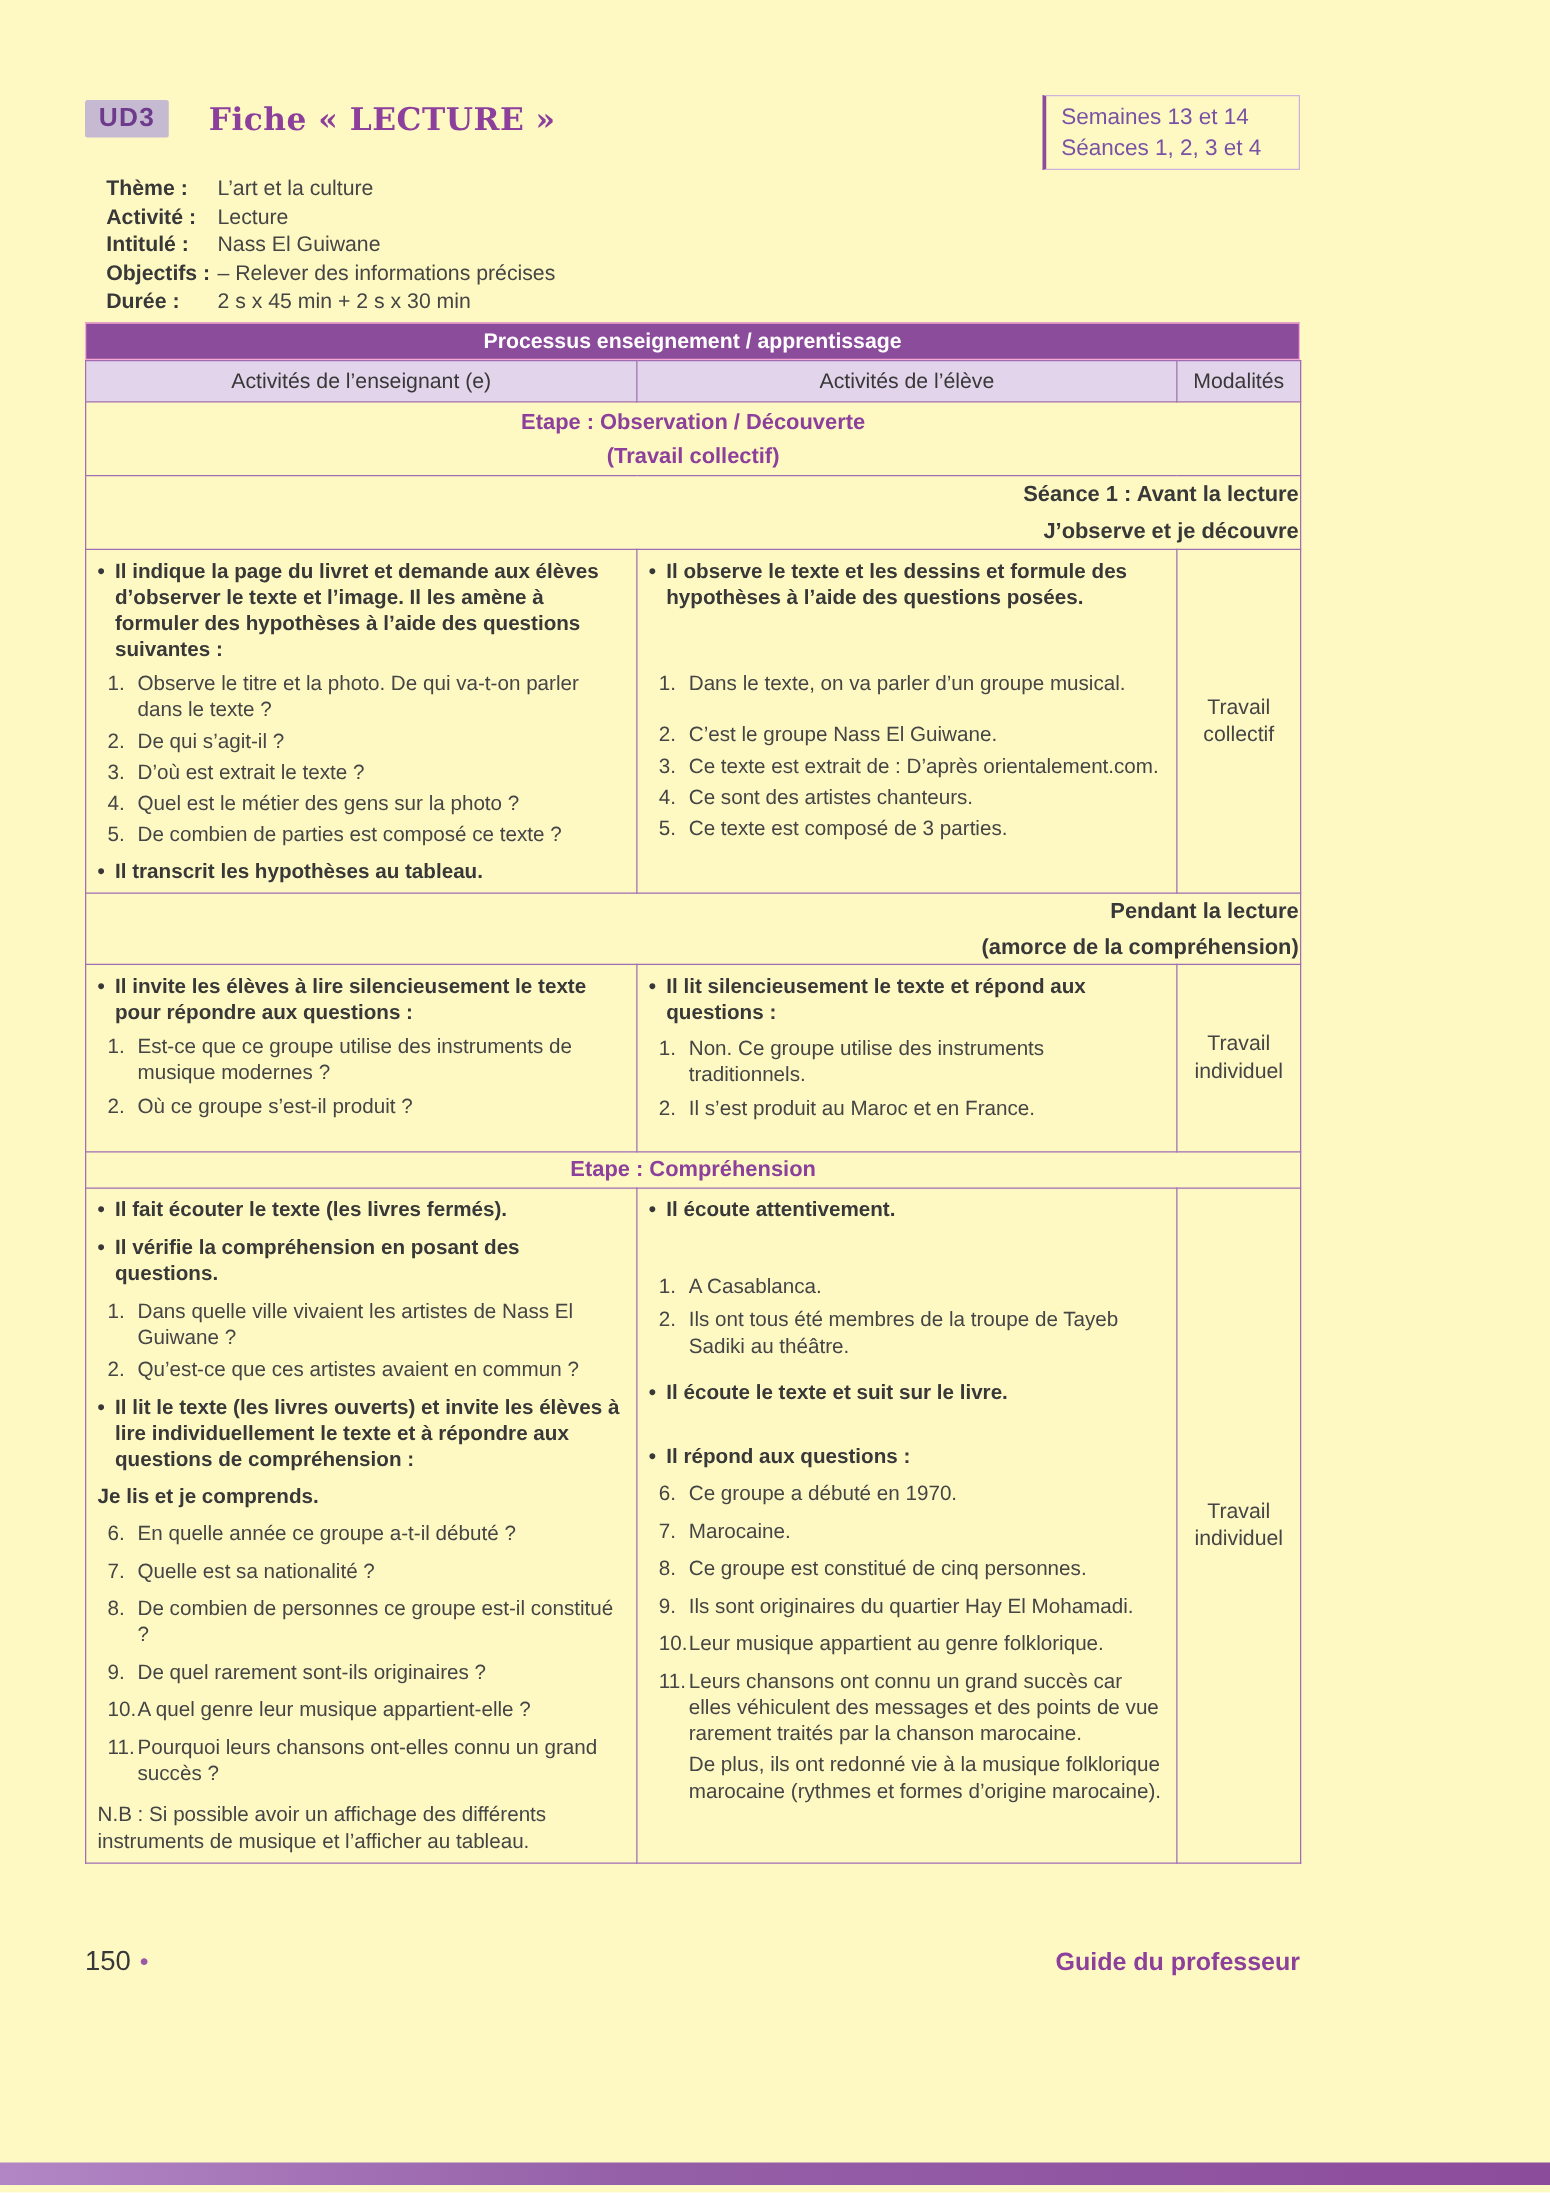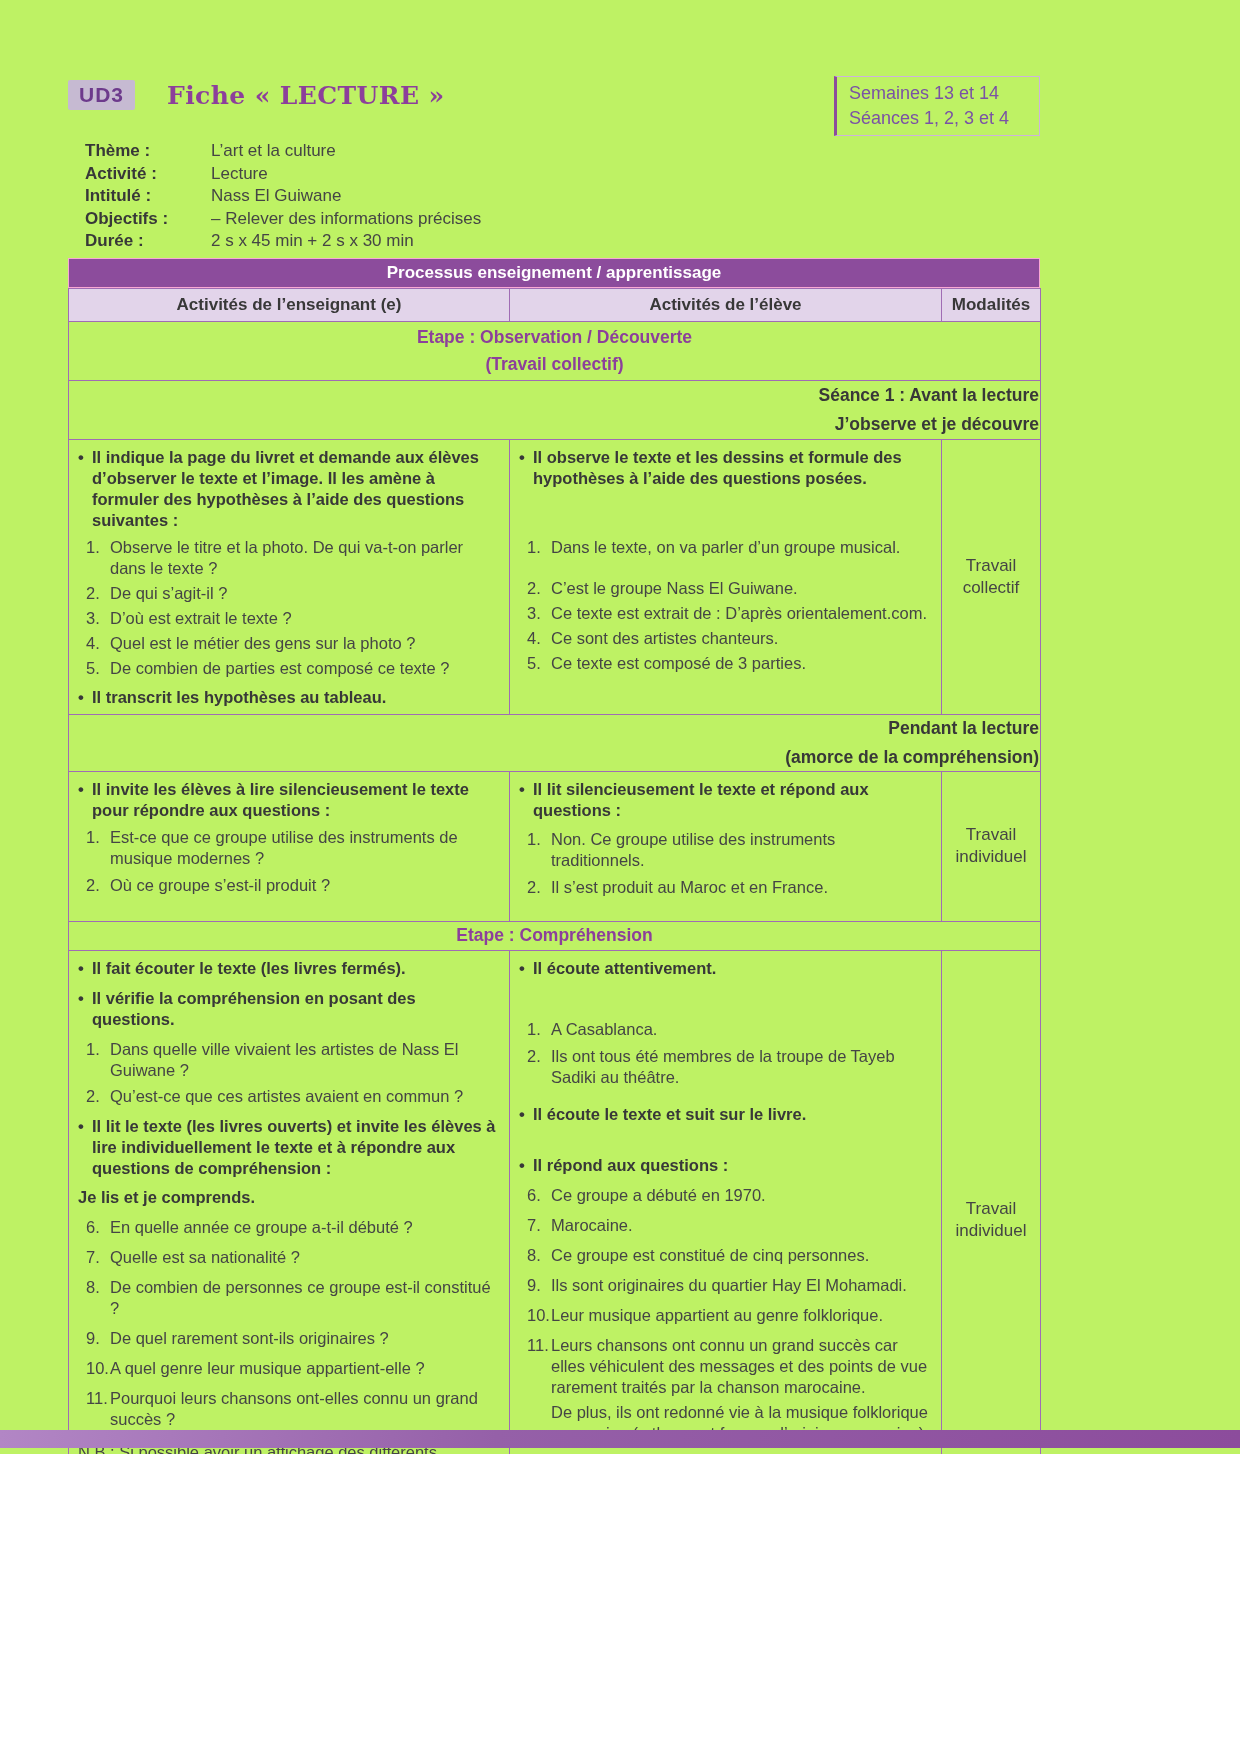--- a/index.html
+++ b/index.html
@@ -1,43 +1,43 @@
 <!DOCTYPE html>
 <html><head>
 <meta charset="utf-8">
 <style>
   html,body{margin:0;padding:0;background:#ffffff;}
-  .page{position:relative;width:1240px;height:1454px;background:#bef264;overflow:hidden;
+  .page{position:relative;width:1240px;height:1754px;background:#fef9c3;overflow:hidden;
         font-family:"Liberation Sans",sans-serif;color:#454545;}
   .content{position:absolute;left:68px;top:76px;width:972px;}
 
   
   .head{display:flex;justify-content:space-between;align-items:flex-start;min-height:60px;}
   .head-left{display:flex;align-items:center;padding-top:4px;}
   .badge{display:inline-block;background:#c6bad2;color:#6d3a8c;font-weight:700;font-size:21px;
          padding:3px 11px;border-radius:2px;letter-spacing:1px;}
   .title{font-family:"DejaVu Serif",serif;font-weight:700;font-size:25px;color:#8c3f9b;
          margin-left:32px;letter-spacing:.4px;}
   .weeks{border:1px solid #cdb3dc;border-left:3px solid #8c4c9c;color:#7a52a5;font-size:18px;
          line-height:25px;padding:4px 10px 4px 12px;min-width:180px;}
 
   
   .meta{margin-top:4px;padding-left:17px;}
-  .meta-row{display:flex;font-size:17px;line-height:22.5px;gap:37px;}
+  .meta-row{display:flex;font-size:17px;line-height:22.5px;}
   .meta-label{font-weight:700;color:#383838;min-width:85px;padding-right:4px;white-space:nowrap;}
   .meta-values{flex:1;}
 
   
   .process-bar{margin-top:5px;background:#8c4c9c;border:1px solid #f9a8d4;color:#ffffff;
                font-weight:700;font-size:17px;text-align:center;height:28px;line-height:28px;}
   table.grid{border-collapse:collapse;table-layout:fixed;width:972px;}
   table.grid td{border:1px solid #a06cb4;}
   col.c1{width:441px;} col.c2{width:432px;} col.c3{width:99px;}
 
-  .colhead{background:#e2d4ea;font-weight:700;font-size:17px;color:#383838;text-align:center;
+  .colhead{background:#e2d4ea;font-weight:400;font-size:17px;color:#383838;text-align:center;
            vertical-align:middle;height:30px;}
   .etape{color:#8c3f9b;font-weight:700;font-size:17.5px;line-height:23px;text-align:center;
          vertical-align:middle;}
   .etape div + div{margin-top:4px;}
   .seance{color:#383838;font-weight:700;font-size:17.5px;line-height:23px;text-align:right;
           vertical-align:middle;}
   .seance div + div{margin-top:6px;}
 
   .r-etape1 td{height:56px;} .r-seance1 td{height:56px;} .r-row1 td{height:258px;}
   .r-mid1 td{height:54px;}   .r-row2 td{height:136px;}   .r-etape2 td{height:26px;}

